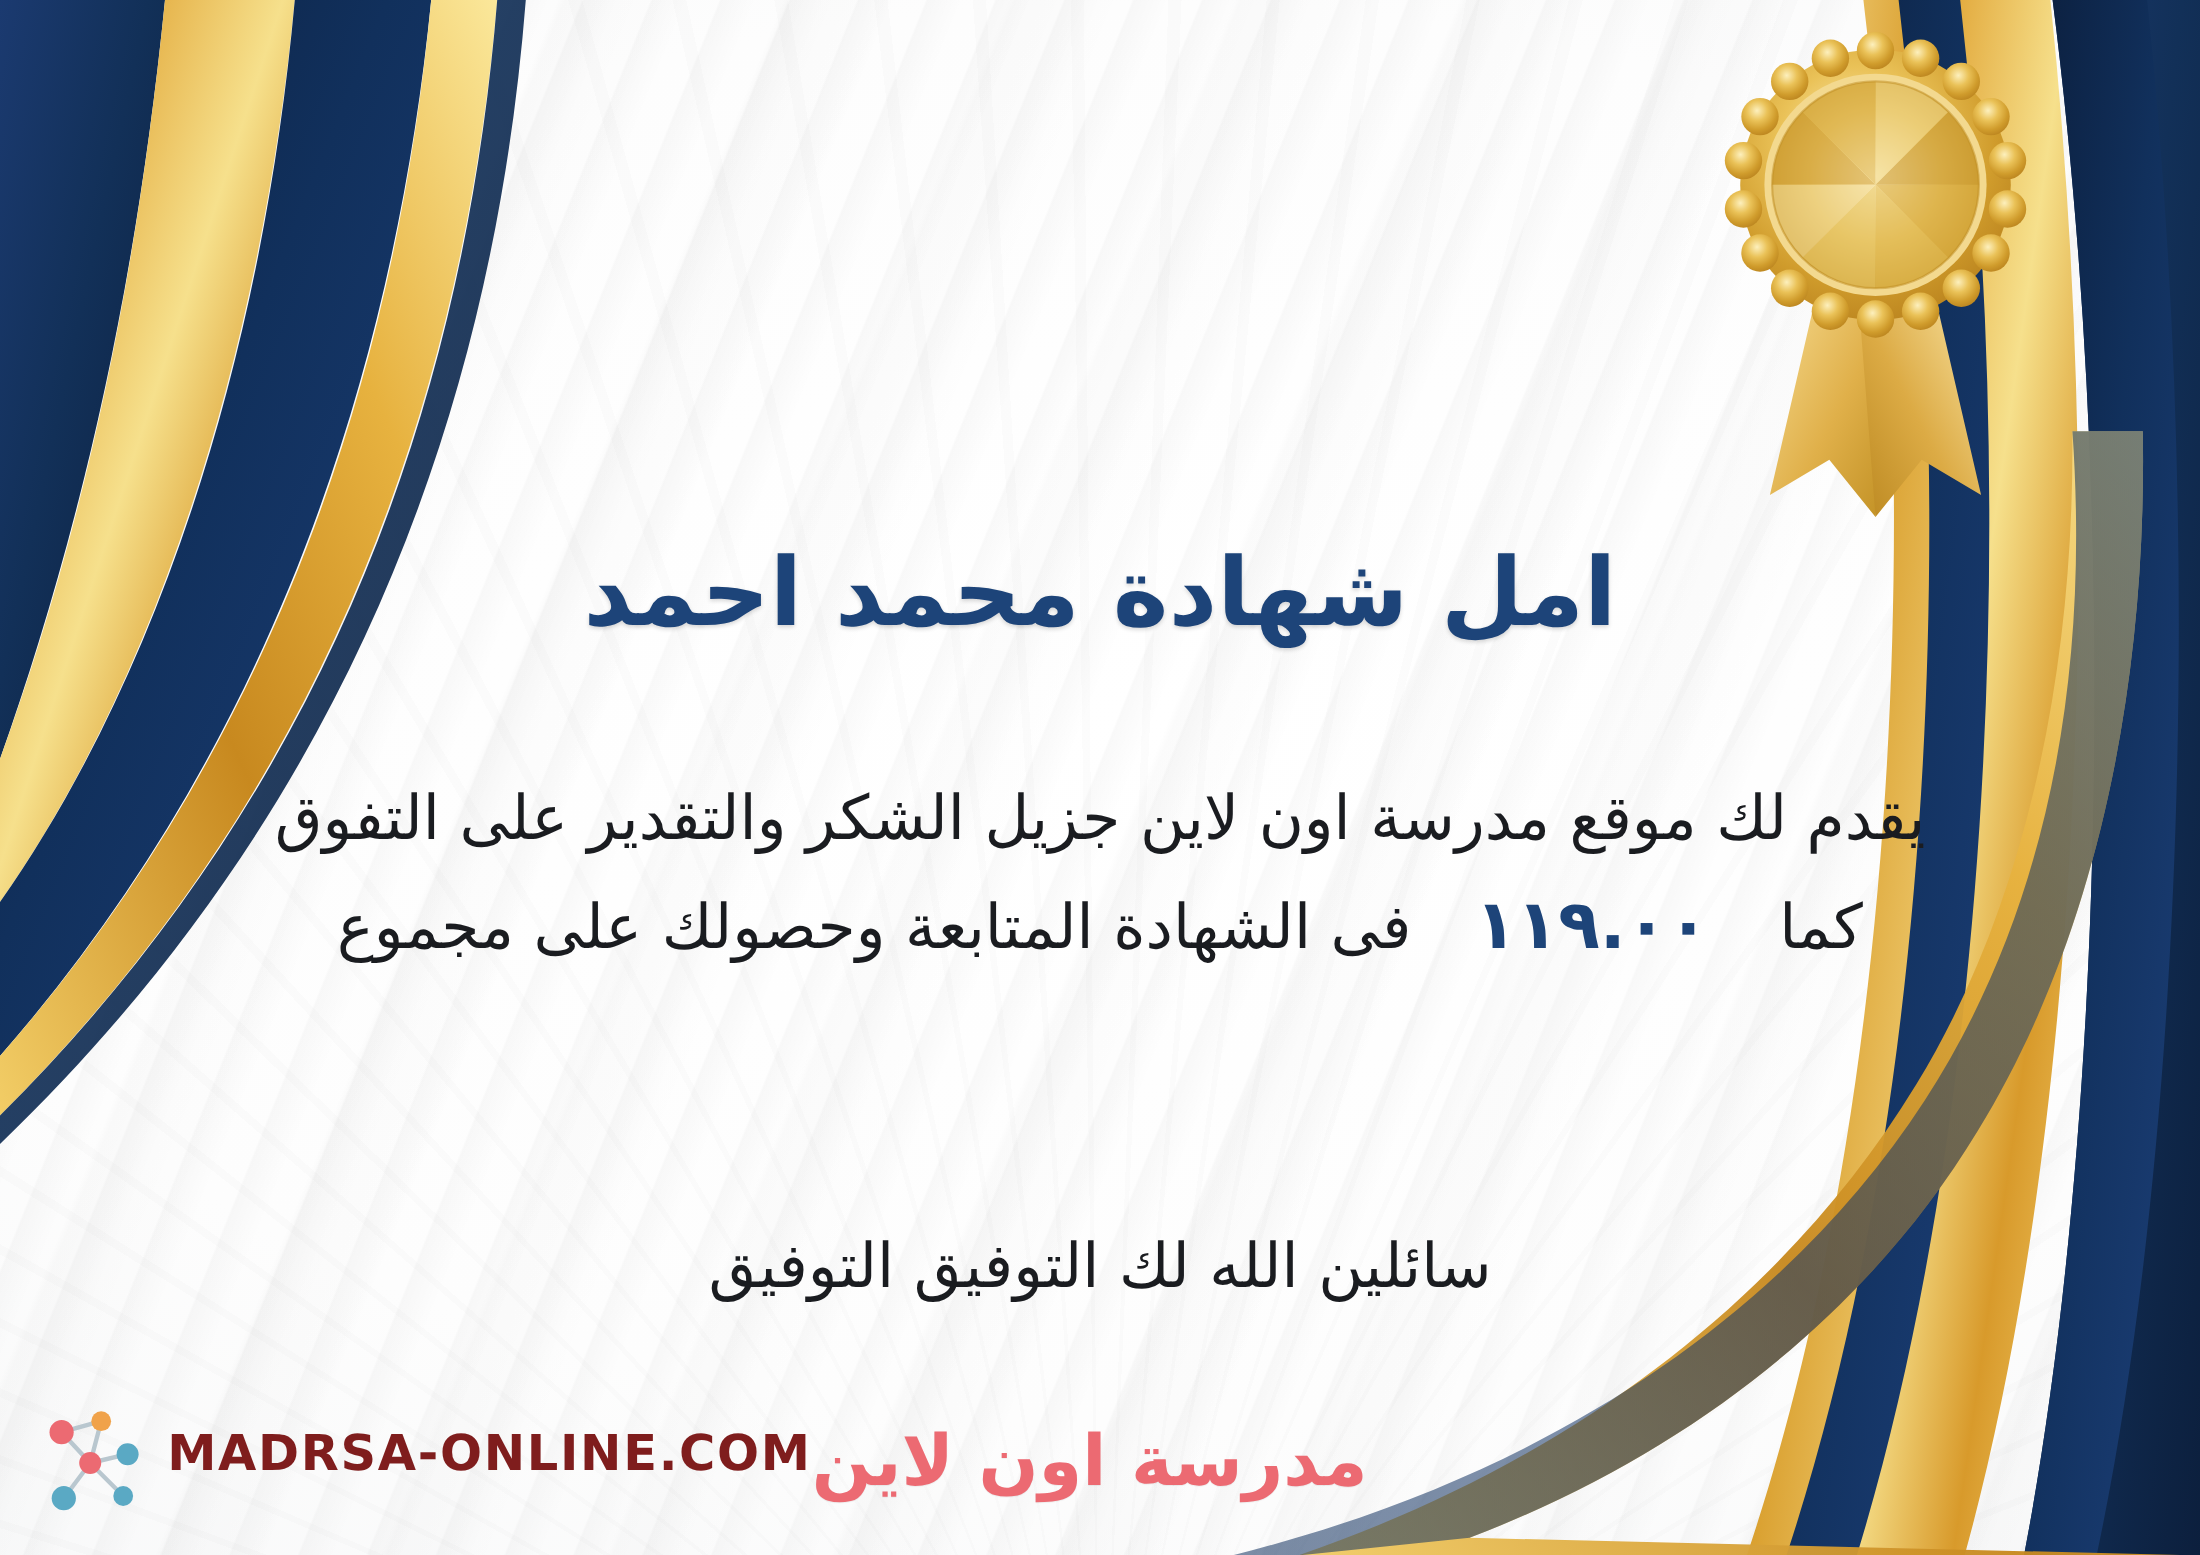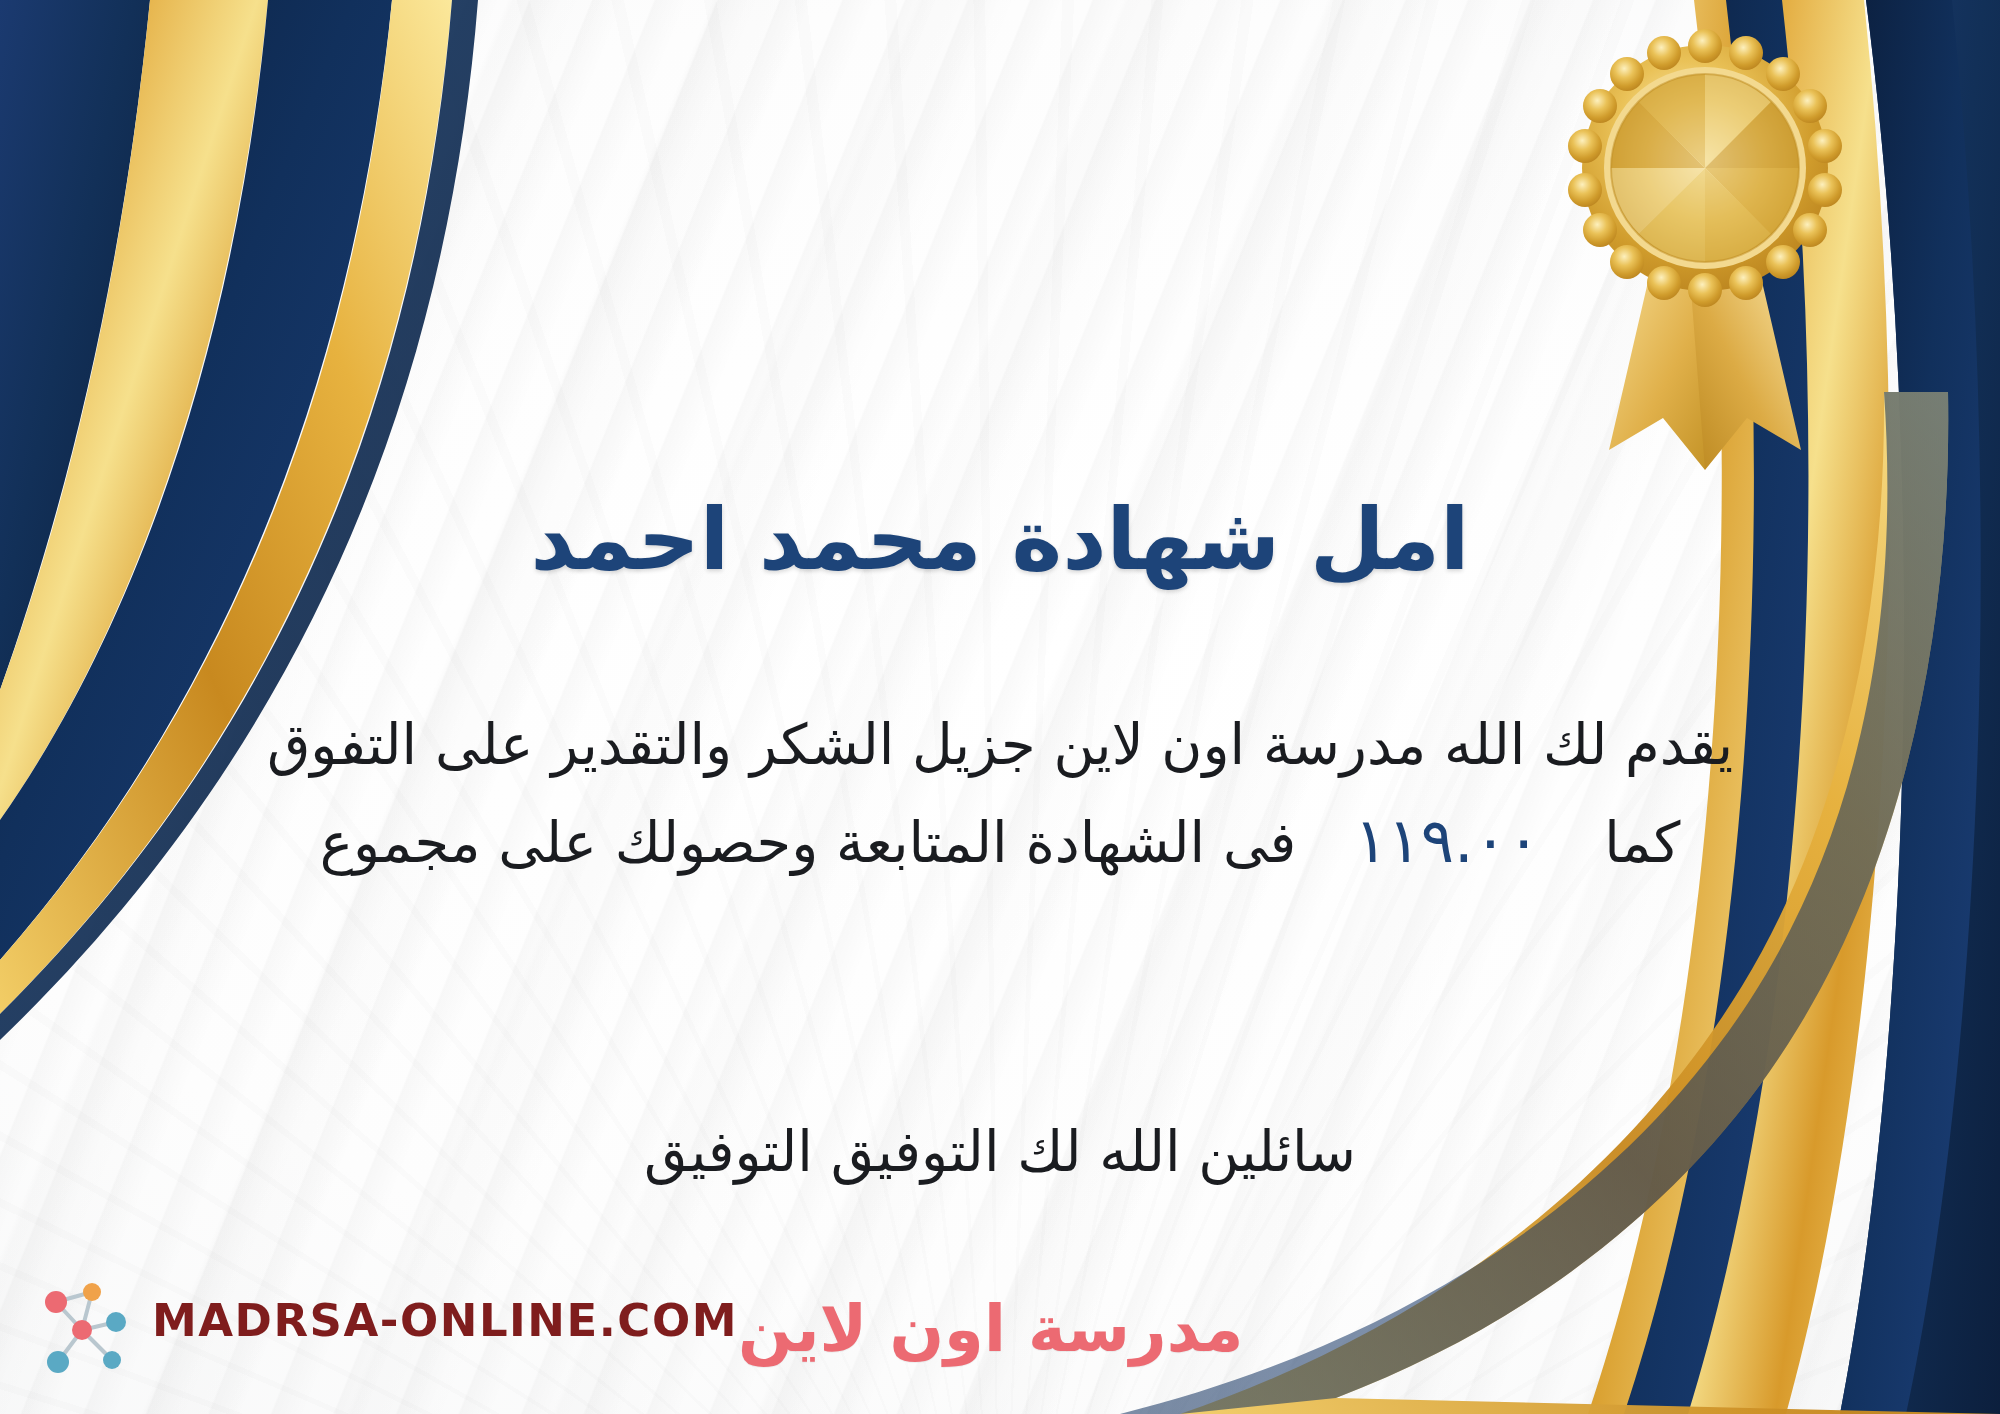--- a/index.html
+++ b/index.html
@@ -67,21 +67,21 @@
   .body{
     position:absolute;top:700px;left:60px;right:60px;
     text-align:center;
     font-size:56px;line-height:1.62;
     color:#1a1c20;
     font-weight:400;
   }
   .body .line{white-space:nowrap;}
   .grade{
     color:#1d4479;
-    font-weight:400;
+    font-weight:700;
     font-size:62px;
     padding:0 46px 0 40px;
     display:inline-block;
   }
 
   .closing{
     position:absolute;top:1110px;left:0;right:0;
     text-align:center;
     font-size:56px;line-height:1.5;
     color:#1a1c20;
@@ -241,21 +241,21 @@
       <circle cx="0" cy="0" r="94" fill="none" stroke="#c08d23" stroke-width="2" opacity=".5"></circle>
     </g>
   </svg>
 
   <div class="content">
 
 
     <div class="recipient">امل شهادة محمد احمد</div>
 
     <div class="body">
-      <div class="line">يقدم لك الله مدرسة اون لاين جزيل الشكر  والتقدير على التفوق</div>
+      <div class="line">يقدم لك موقع مدرسة اون لاين جزيل الشكر  والتقدير على التفوق</div>
       <div class="line">
         <span>كما</span>
         <span class="grade">١١٩.٠٠</span>
         <span>فى الشهادة المتابعة وحصولك على مجموع</span>
       </div>
     </div>
 
     <div class="closing">سائلين الله لك التوفيق  التوفيق</div>
 
     <div class="logo">

